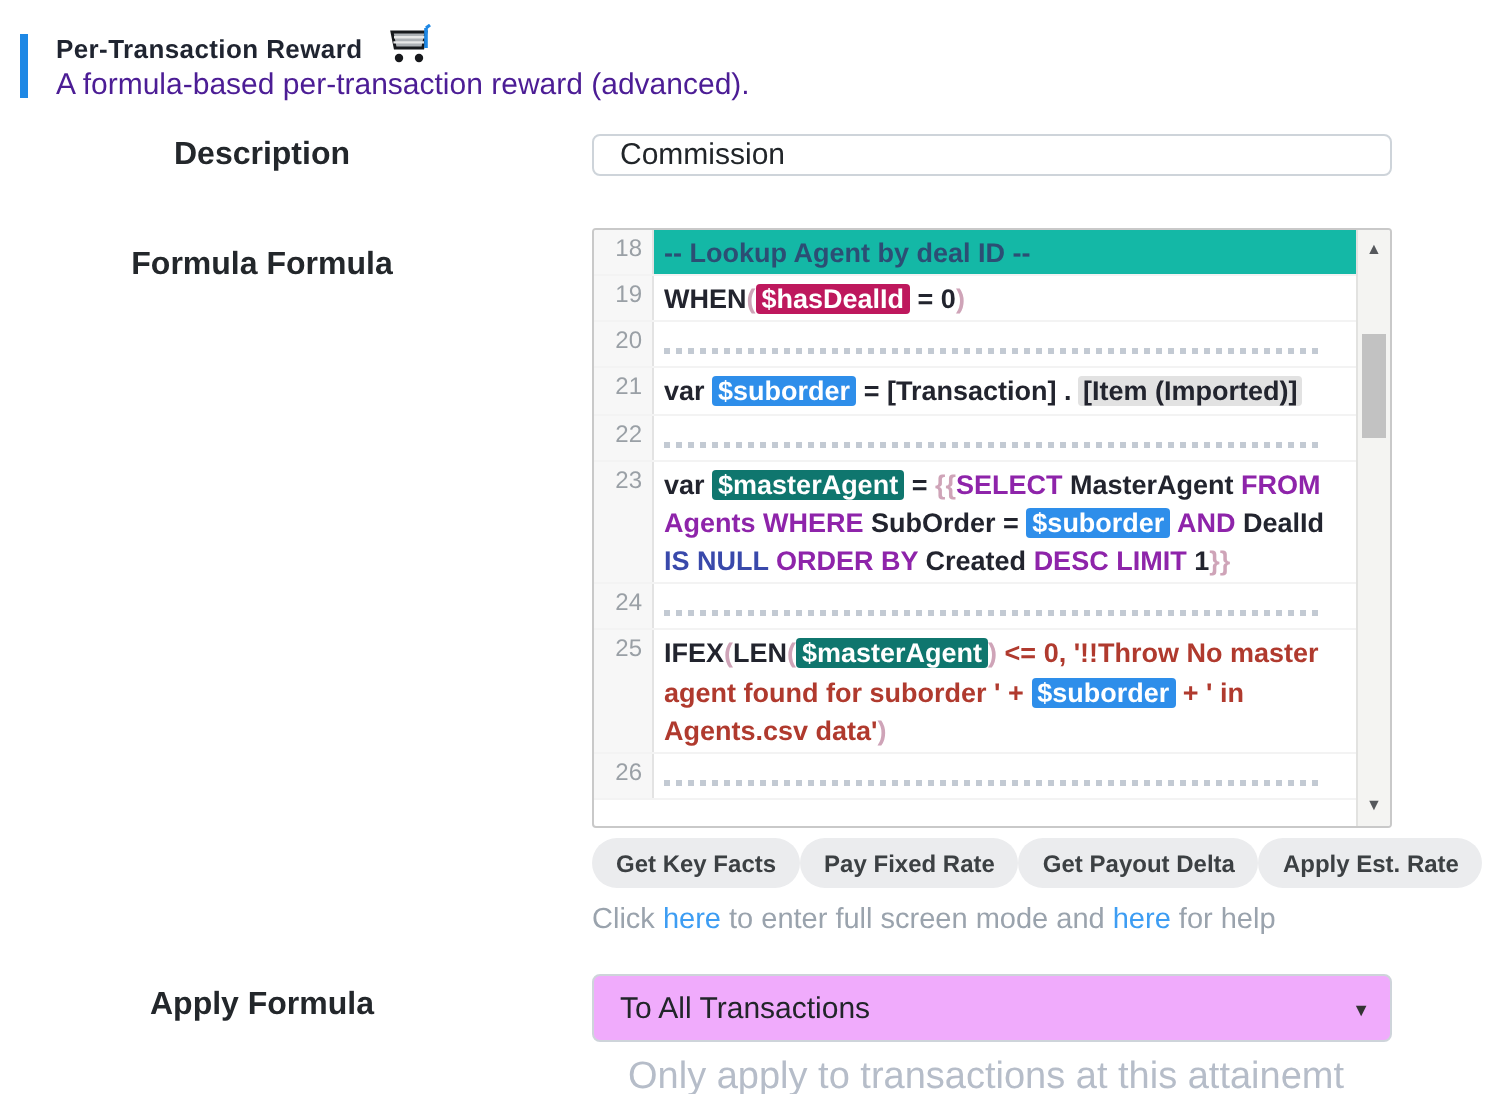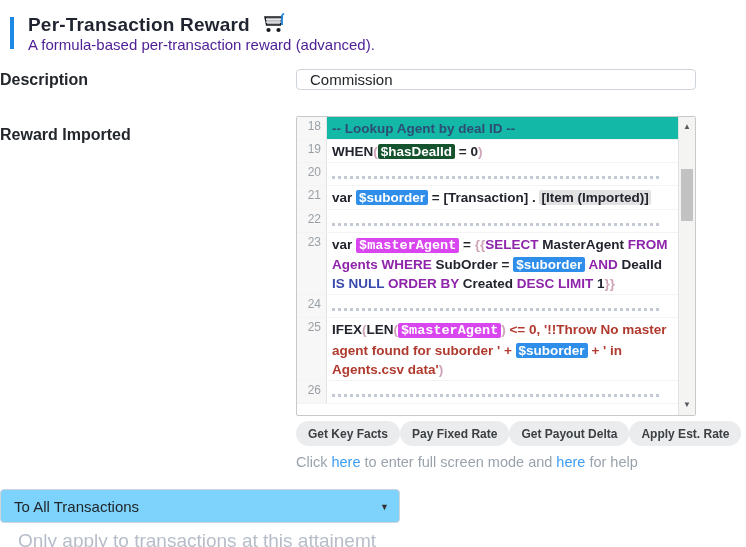--- a/index.html
+++ b/index.html
@@ -3,69 +3,69 @@
 <meta charset="utf-8">
 <style>
   * { margin:0; padding:0; box-sizing:border-box; }
   html,body { width:746px; height:547px; background:#fff; font-family:"Liberation Sans", sans-serif; overflow:hidden; }
   .page { position:relative; width:746px; height:547px; padding-top:14px; }
 
   
   .header { position:relative; padding-left:28px; margin-bottom:16px; }
   .accent-bar { position:absolute; left:10px; top:3px; width:4px; height:32px; background:#1e88e5; }
   .title-row { display:flex; align-items:center; gap:12px; }
-  .page-title { font-size:19px; font-weight:700; color:#1f2430; letter-spacing:.2px; }
+  .page-title { font-size:13px; font-weight:700; color:#1f2430; letter-spacing:.2px; }
   .cart-icon { width:24px; height:22px; margin-top:-2px; }
   .subtitle { margin-top:0; font-size:15px; color:#4c1d95; }
 
   
   .form-row { display:flex; align-items:center; margin-bottom:26px; }
   .form-row.top { align-items:flex-start; margin-bottom:0; }
-  .form-label { width:296px; text-align:left; padding-right:34px; font-size:16px; font-weight:600; color:#23272b; }
+  .form-label { width:296px; text-align:center; padding-right:34px; font-size:16px; font-weight:600; color:#23272b; }
   .field-col { width:400px; }
 
   .text-input { width:400px; height:21px; border:1px solid #ced4da; border-radius:4px; padding:0 13px; font-size:15px; color:#212529; font-family:"Liberation Sans", sans-serif; outline:none; }
 
   
   .editor { position:relative; width:400px; height:300px; border:1px solid #c9c9c9; border-radius:2px; background:#fff; overflow:hidden; }
   .editor-lines { position:absolute; left:0; top:0; right:17px; bottom:0; }
   .ln-row { display:flex; border-bottom:1px solid #f3f3f3; }
   .ln-num { flex:0 0 30px; background:#f7f7f7; border-right:1px solid #e3e3e3; color:#9aa0a6; font-size:12px; text-align:right; padding:2px 5px 1px 0; }
   .ln-content { flex:1; padding:2px 4px 1px 5px; font-size:13.5px; font-weight:600; color:#22242e; line-height:1.42; white-space:pre-wrap; word-break:break-word; display:block; min-height:19px; }
   .ln-row.active .ln-content { background:#14b8a6; }
   .seg-kw { color:#8e24aa; }
   .seg-kw2 { color:#3949ab; }
   .seg-comment { color:#2c4e74; font-weight:700; }
   .seg-paren, .seg-brace { color:#cfa4b8; }
   .seg-str, .seg-red { color:#b03a2e; }
   .seg-field { background:#e2e2e2; border-radius:2px; padding:0 2px; }
   .badge { color:#fff; border-radius:2px; padding:0 3px; }
-  .seg-vOrange { background:#14532d; }
+  .seg-vOrange { background:#be185d; }
   .seg-vBlue { background:#2e8eea; }
-  .seg-vGreen { background:#d946ef;font-family:Liberation Mono, monospace; }
+  .seg-vGreen { background:#0f766e; }
   .seg-dash { display:inline-block; width:96%; height:3px; margin:6px 0 0 0;
     background:repeating-linear-gradient(90deg,#c3cad3 0 3px, transparent 3px 6px); }
 
   
   .vscroll { position:absolute; top:0; right:0; width:17px; height:100%; background:#f4f4f2; border-left:1px solid #e2e2e0; }
   .scroll-arrow { position:absolute; left:0; width:16px; height:16px; color:#55585c; font-size:8px; line-height:16px; text-align:center; }
   .scroll-arrow.up { top:2px; }
   .scroll-arrow.down { bottom:2px; }
   .scroll-thumb { position:absolute; left:2px; width:12px; top:52px; height:52px; background:#c2c2c2; }
 
   
   .btn-row { display:flex; margin-top:5px; width:400px; }
   .pill-btn { border:none; background:#ebecee; border-radius:13px; height:25px; padding:0 12px; font-size:12px; font-weight:700; color:#3c4043; font-family:"Liberation Sans", sans-serif; cursor:pointer; white-space:nowrap; }
 
   .help-line { margin-top:8px; font-size:14.5px; color:#9aa3ad; }
   .help-link { color:#3d9df3; cursor:pointer; }
 
   
   .apply-row { margin-top:19px; }
-  .select-box { position:relative; width:400px; height:34px; border:1px solid #ced4da; border-radius:4px; padding:0 13px; display:flex; align-items:center; font-size:15px; color:#212529; cursor:pointer; background:#7dd3fc; }
+  .select-box { position:relative; width:400px; height:34px; border:1px solid #ced4da; border-radius:4px; padding:0 13px; display:flex; align-items:center; font-size:15px; color:#212529; cursor:pointer; background:#f0abfc; }
   .select-caret { position:absolute; right:10px; top:12px; font-size:9px; color:#333; }
   .helper-text { margin-top:7px; font-size:19px; color:#b6bdc9;margin-left:18px; }
 </style>
 </head>
 <body>
 
 <div class="page">
 
   <div class="header">
     <div class="accent-bar"></div>
@@ -82,21 +82,21 @@
     </div>
     <div class="subtitle">A formula-based per-transaction reward (advanced).</div>
   </div>
 
   <div class="form-row">
     <label class="form-label">Description</label>
     <input class="text-input" type="text" value="Commission" style="">
   </div>
 
   <div class="form-row top">
-    <label class="form-label" style="padding-top:10px;">Reward Imported</label>
+    <label class="form-label" style="padding-top:10px;">Formula Formula</label>
     <div class="field-col">
       <div class="editor">
         <div class="editor-lines" id="editor-lines">
             <div class="ln-row active">
               <div class="ln-num">18</div>
               <div class="ln-content"><span class="seg-comment">-- Lookup Agent by deal ID --</span></div>
             </div>
             <div class="ln-row">
               <div class="ln-num">19</div>
               <div class="ln-content"><span class="seg-code">WHEN</span><span class="seg-paren">(</span><span class="seg-vOrange badge">$hasDealId</span><span class="seg-code"> = 0</span><span class="seg-paren">)</span></div>
@@ -142,20 +142,21 @@
           <button class="pill-btn">Get Payout Delta</button>
           <button class="pill-btn">Apply Est. Rate</button>
         </div>
       <div class="help-line">
         <span>Click </span><span class="help-link">here</span><span> to enter full screen mode and </span><span class="help-link">here</span><span> for help</span>
       </div>
     </div>
   </div>
 
   <div class="form-row top apply-row">
+    <label class="form-label" style="padding-top:7px;">Apply Formula</label>
     <div class="field-col">
       <div class="select-box">
         <span>To All Transactions</span>
         <span class="select-caret">▼</span>
       </div>
       <div class="helper-text">Only apply to transactions at this attainemt level?</div>
     </div>
   </div>
 
 </div>

